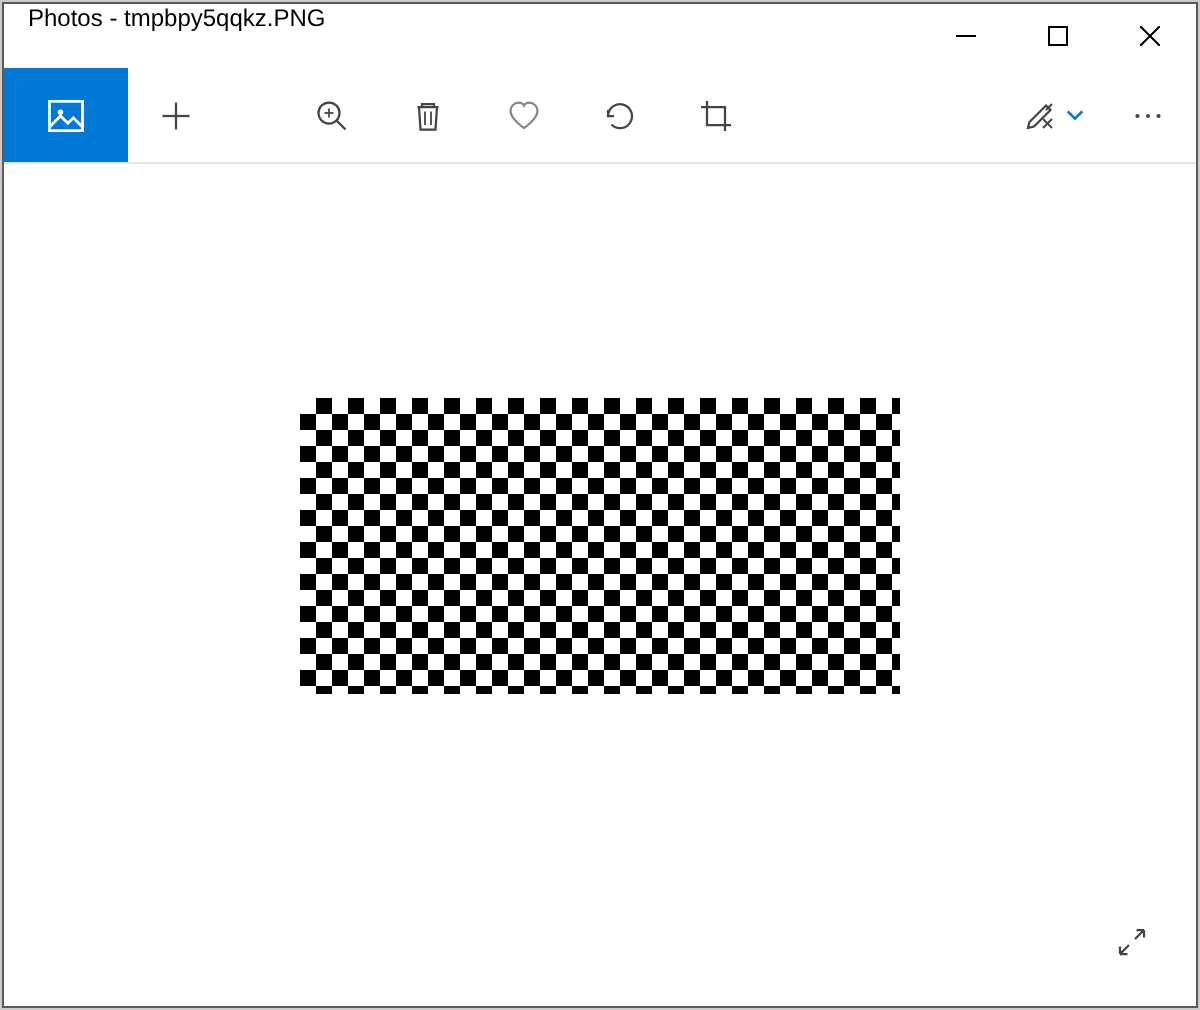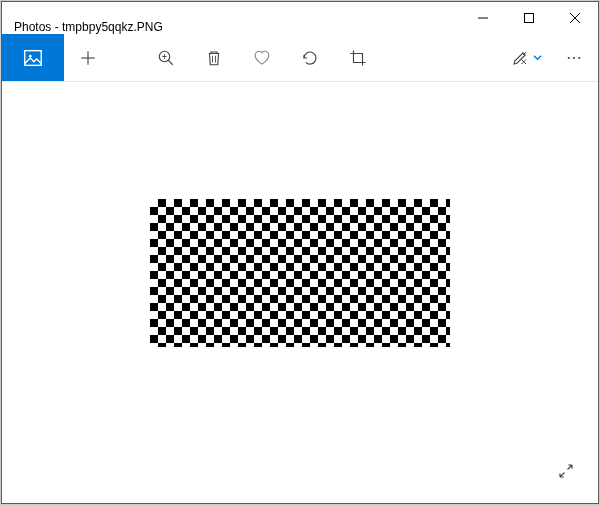--- a/index.html
+++ b/index.html
@@ -17,21 +17,21 @@
     margin: 1px;
     background: #fff;
     border: 1px solid #5a5a5a;
     display: flex;
     flex-direction: column;
     position: relative;
   }
   .titlebar {
     height: 32px;
     display: flex;
-    align-items: flex-end;
+    align-items: flex-start;
     background: #fff;
     color: #000;
     font-size: 12px;
   }
   .titlebar .title {
     padding-left: 12px;
     flex: 1;
     white-space: nowrap;
   }
   .win-controls {

